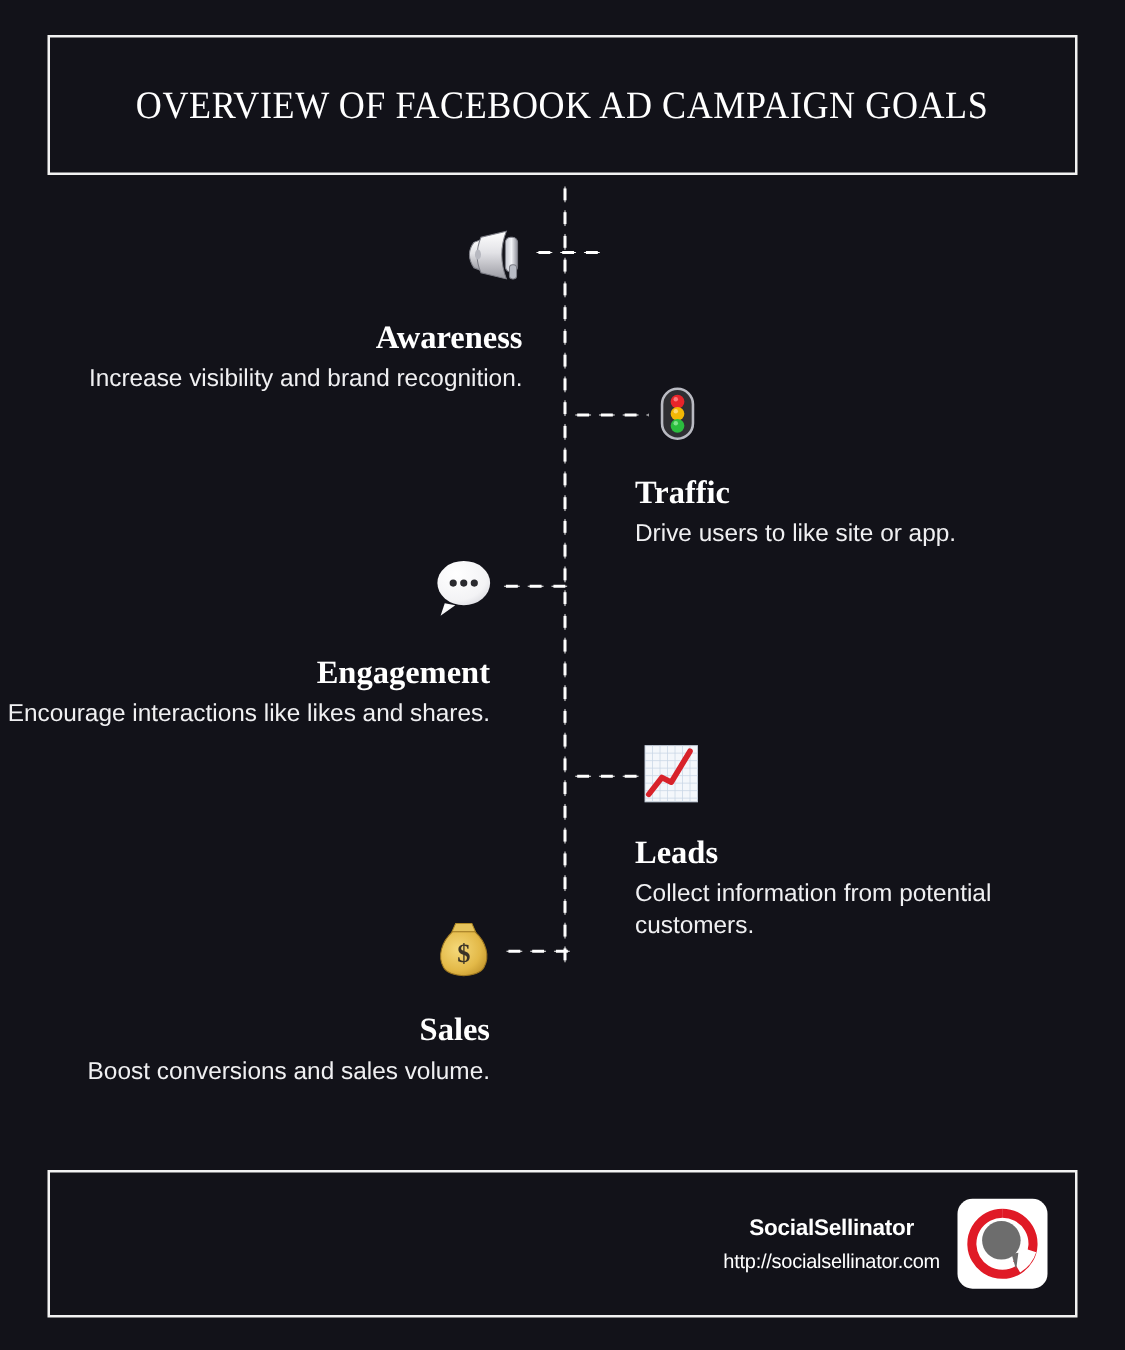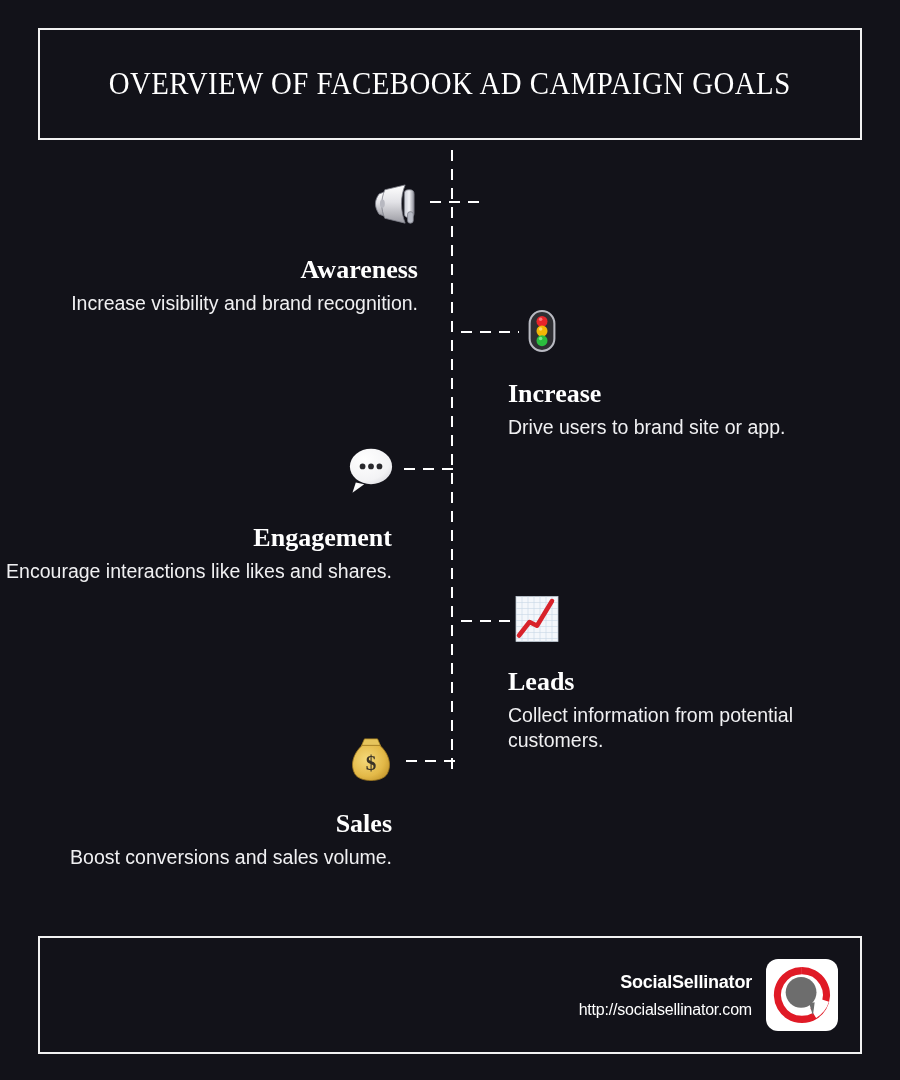--- a/index.html
+++ b/index.html
@@ -116,21 +116,21 @@
   .footer-inner {
     position: absolute;
     right: 22px;
     top: 50%;
     transform: translateY(-50%);
     display: flex;
     align-items: center;
     gap: 14px;
   }
   .footer-text {
-    text-align: right;
+    text-align: center;
     color: #ffffff;
   }
   .brand-name {
     font-size: 18px;
     font-weight: bold;
     letter-spacing: -0.2px;
     margin-bottom: 8px;
   }
   .brand-url {
     font-size: 16px;
@@ -200,22 +200,22 @@
         <circle cx="32" cy="18" r="8" fill="#e8242a"></circle>
         <circle cx="30" cy="15" r="2.6" fill="#ff8d90" opacity="0.8"></circle>
         <circle cx="32" cy="32" r="8" fill="#f2b705"></circle>
         <circle cx="30" cy="29" r="2.6" fill="#ffe08a" opacity="0.8"></circle>
         <circle cx="32" cy="46" r="8" fill="#2bbd3e"></circle>
         <circle cx="30" cy="43" r="2.6" fill="#93eb9e" opacity="0.8"></circle>
       </svg>
     </div>
 
     <div class="txt-right" style="top:90px;">
-      <p class="goal-title">Increase</p>
-      <p class="goal-desc">Drive users to brand site or app.</p>
+      <p class="goal-title">Traffic</p>
+      <p class="goal-desc">Drive users to like site or app.</p>
     </div>
   </div>
 
   <div class="row" style="top:300px;height:190px;">
     <div class="connector" style="left:400px;top:27px;width:54px;"></div>
 
     <div class="emoji" style="left:344px;top:2px;">
       <svg viewBox="0 0 64 64" width="54" height="54">
         <defs>
           <radialGradient id="balloon" cx="0.35" cy="0.3" r="0.85">

